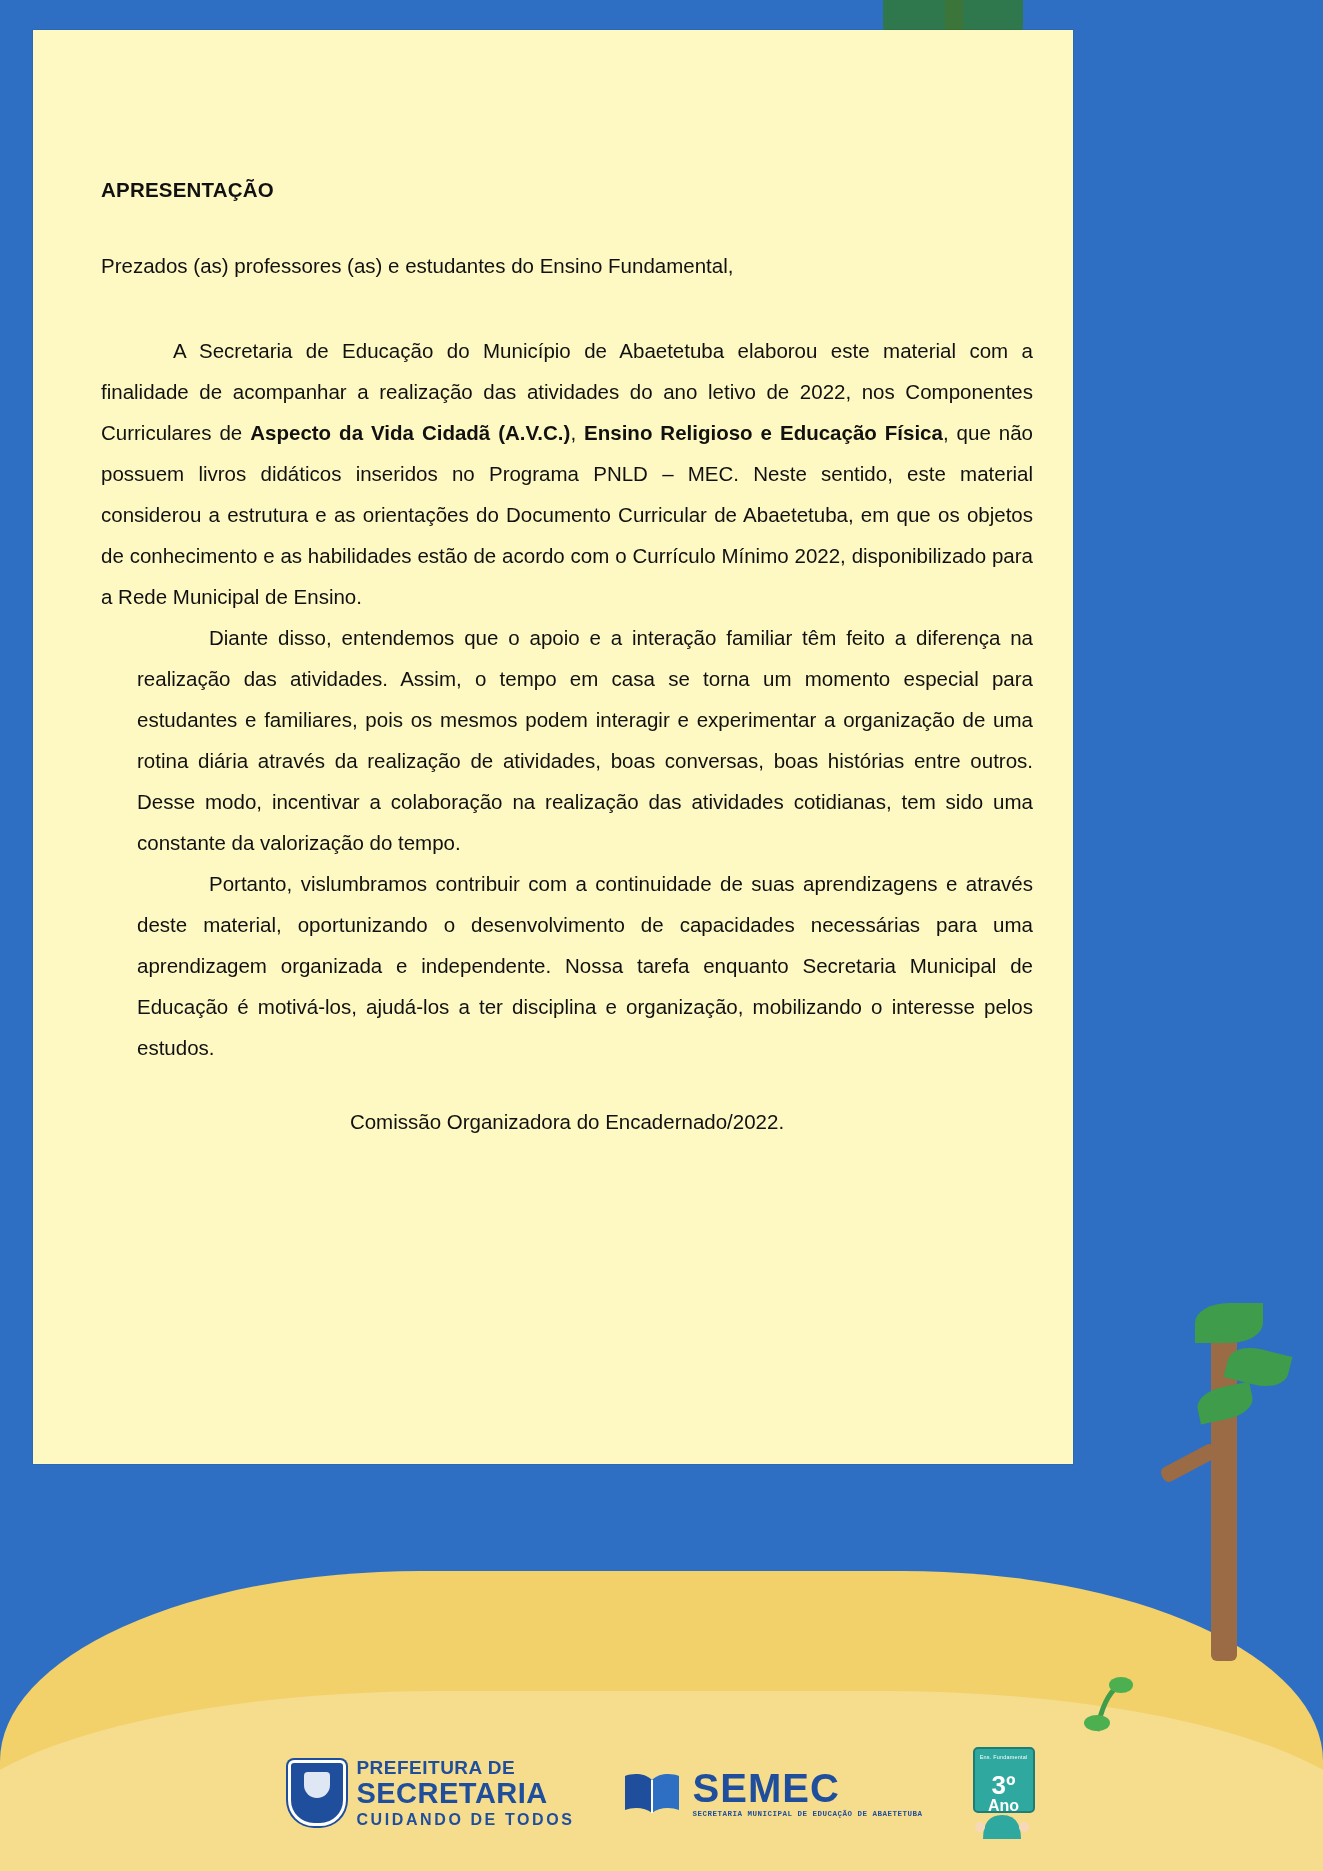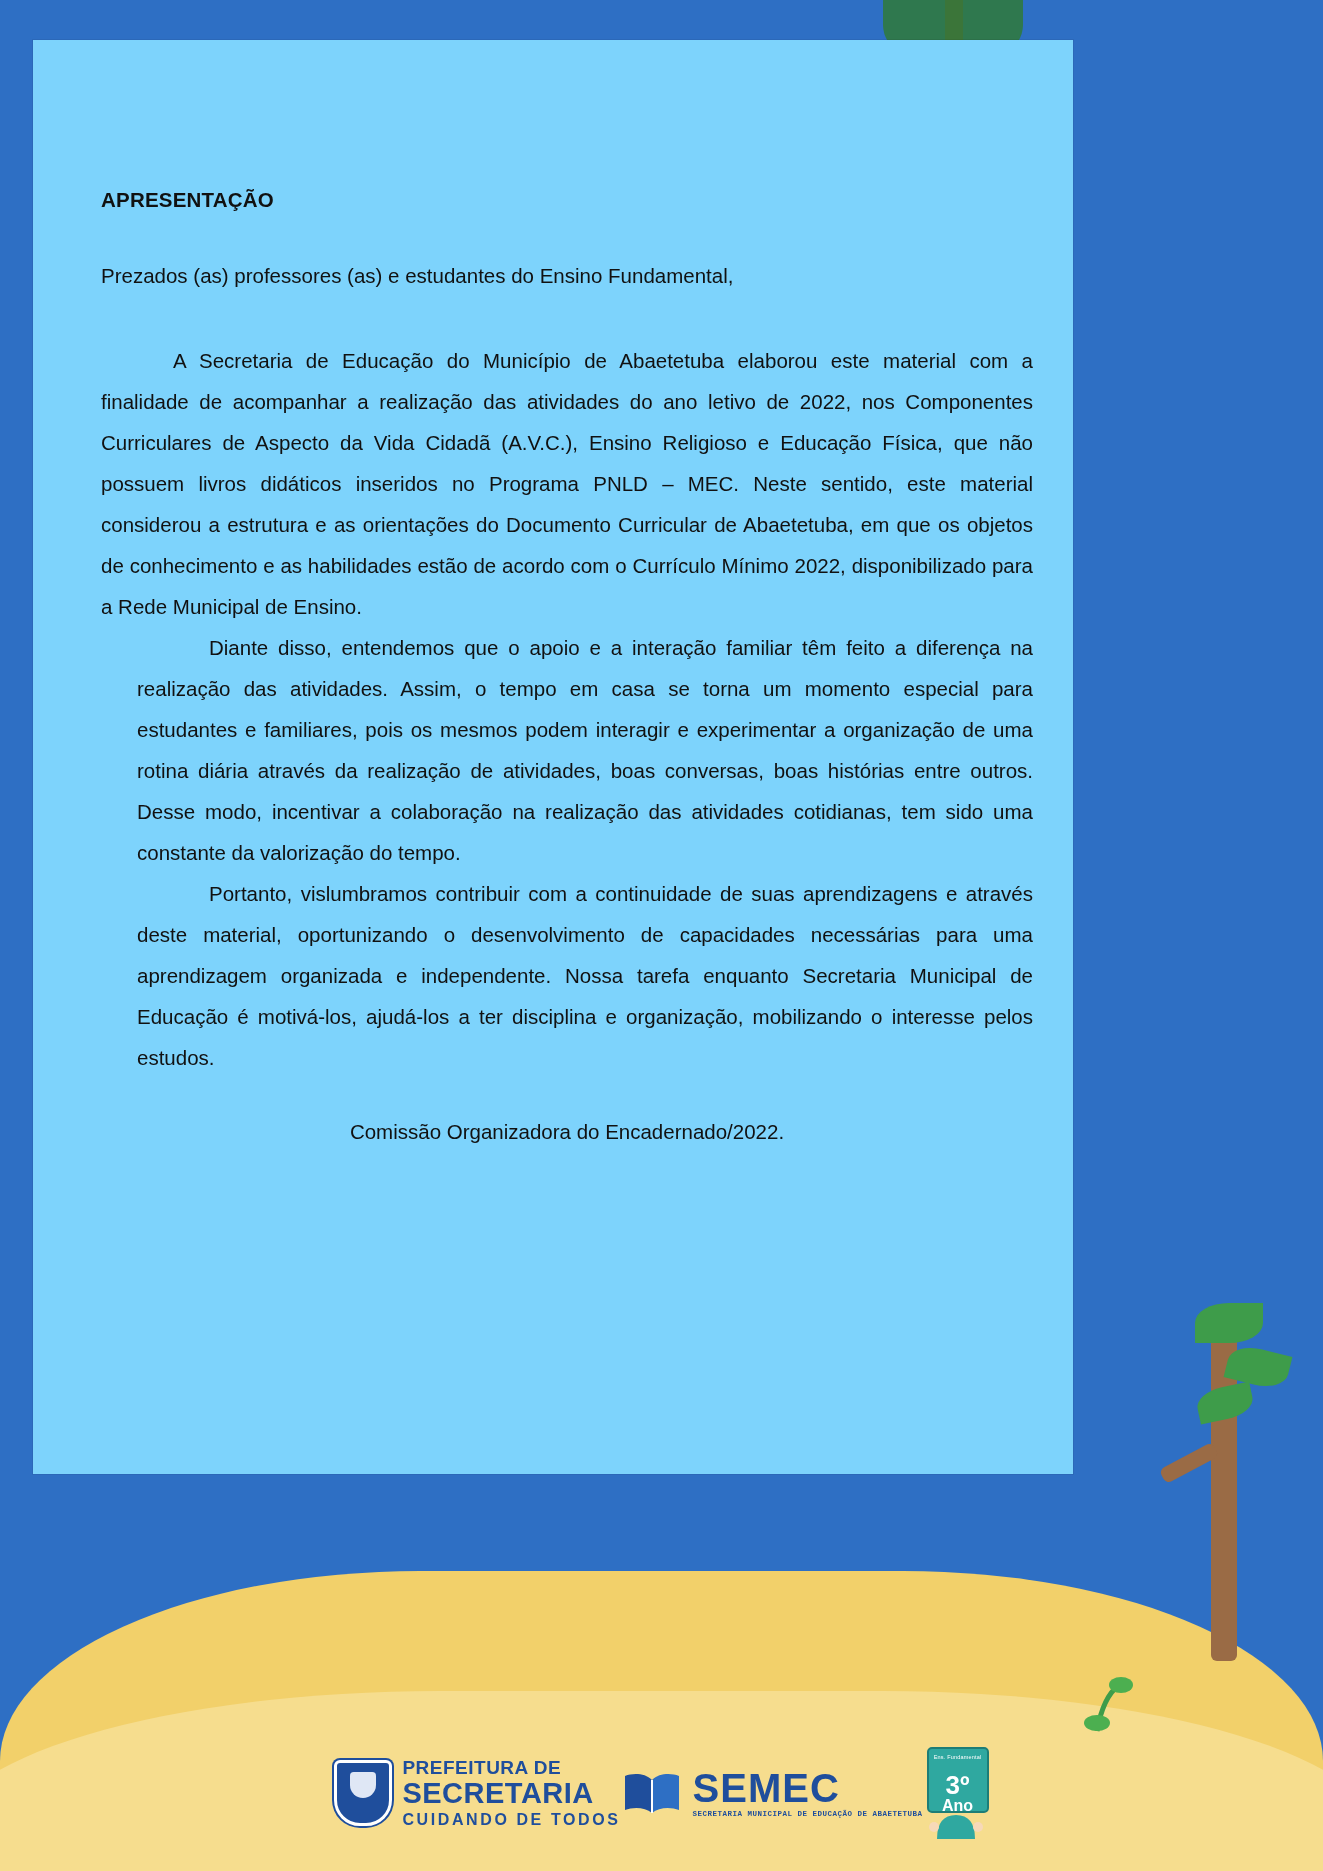--- a/index.html
+++ b/index.html
@@ -81,24 +81,24 @@
     right: 360px;
     width: 18px;
     height: 46px;
     background: #7d5736;
   }
 
   
   .sheet {
     position: absolute;
     left: 33px;
-    top: 40px;
+    top: 30px;
     width: 1040px;
     height: 1434px;
-    background: #7dd3fc;
+    background: #fef9c3;
     box-shadow: 0 0 0 1px rgba(0,0,0,0.06);
   }
 
   .content {
     position: absolute;
     left: 68px;
     top: 148px;
     width: 932px;
   }
 
@@ -123,40 +123,41 @@
     text-indent: 72px;
     margin: 0;
     color: #111;
     hyphens: none;
   }
   p.body-par + p.body-par {
     margin-top: 0;
     margin-left: 36px;
   }
   p.body-par b {
-    font-weight: normal;
+    font-weight: bold;
   }
 
   p.signature {
     font-size: 20.5px;
     margin: 42px 0 0 0;
     text-align: center;
     color: #111;
   }
 
   
   .footer-logos {
     position: absolute;
     left: 33px;
     right: 33px;
     bottom: 18px;
     height: 120px;
     display: flex;
     align-items: center;
     justify-content: center;
+    gap: 46px;
   }
 
   .logo-prefeitura {
     display: flex;
     align-items: center;
     gap: 10px;
   }
   .brasao {
     width: 52px;
     height: 60px;

